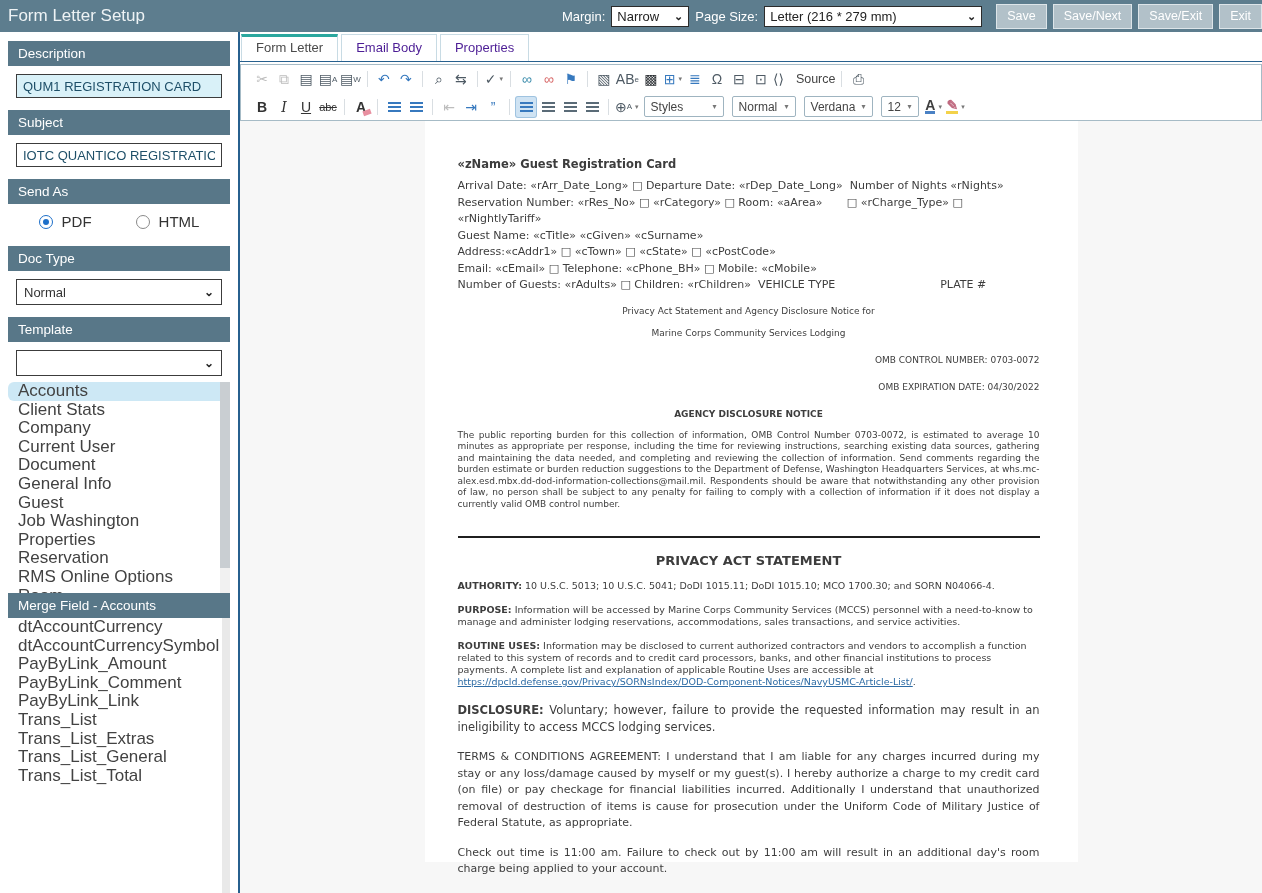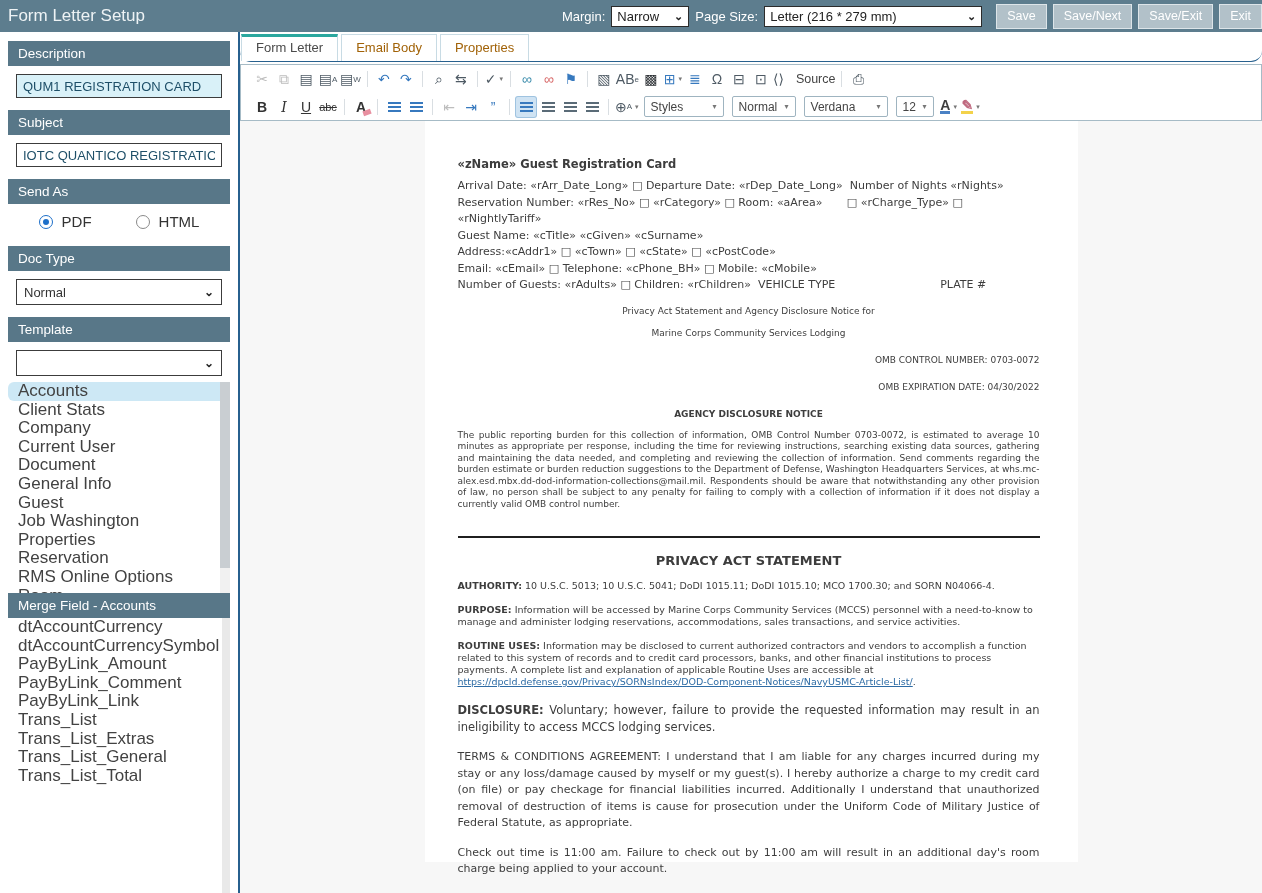--- a/index.html
+++ b/index.html
@@ -45,23 +45,23 @@
   .sb-list.mf { flex:1; }
   .sb-item { font-size:17px; color:#424242; padding:0 10px; line-height:18.6px; white-space:nowrap;border-radius:6px; }
   .sb-item.sel { background:#cde8f5; }
   .vtrack { position:absolute; top:0; right:0; width:10px; height:100%; background:#f1f1f1; }
   .vthumb { position:absolute; top:0; right:0; width:10px; height:88%; background:#c9ced2; }
   .vtrack.light { width:8px; background:#e9e9e9; }
 
   
   .editor { flex:1; margin-left:8px; border-left:2px solid #27608e; display:flex; flex-direction:column;
             height:861px; overflow:hidden; }
-  .tabbar { height:30px; display:flex; align-items:flex-end; border-bottom:1px solid #27608e; padding-left:1px;border-radius:11px; }
+  .tabbar { height:30px; display:flex; align-items:flex-end; border-bottom:1px solid #27608e; padding-left:1px; }
   .tab { font-size:13px; padding:5px 14px 6px; background:#fff; border:1px solid #c8dbe4; border-bottom:none;
-         color:#a16207; margin-right:3px; }
+         color:#4c1d95; margin-right:3px; }
   .tab.active { border-top:3px solid #2aa79e; color:#4a4a4a; padding-top:3px; }
 
   .toolbar { border:1px solid #a6bbc6; margin-top:2px; background:#fff; }
   .trow { display:flex; align-items:center; flex-wrap:nowrap; padding:4px 6px 3px 10px; }
   .tbtn { display:inline-flex; align-items:center; justify-content:center; height:20px; min-width:20px;
           margin:0 1px; position:relative; border-radius:2px; font-size:14px; color:#55707f; }
   .tbtn .g { line-height:14px; }
   .tbtn sup { font-size:8px; margin-left:0; color:inherit; }
   .tbtn .lbl { font-size:12.5px; color:#444; margin-left:12px; }
   .tbtn .car { font-size:7px; color:#777; margin-left:3px; }
@@ -356,21 +356,21 @@
             </span>
           </span>
         <span class="tsel" style="width:80px">
           <span>Styles</span>
             <span class="car">▾</span>
         </span>
         <span class="tsel" style="width:64px">
           <span>Normal</span>
             <span class="car">▾</span>
         </span>
-        <span class="tsel" style="width:84px">
+        <span class="tsel" style="width:69px">
           <span>Verdana</span>
             <span class="car">▾</span>
         </span>
         <span class="tsel" style="width:38px">
           <span>12</span>
             <span class="car">▾</span>
         </span>
         <span id="tb-row2b" style="display:inline-flex;align-items:center">
             <span class="tbtn colorA">
               <span class="g">A</span>

